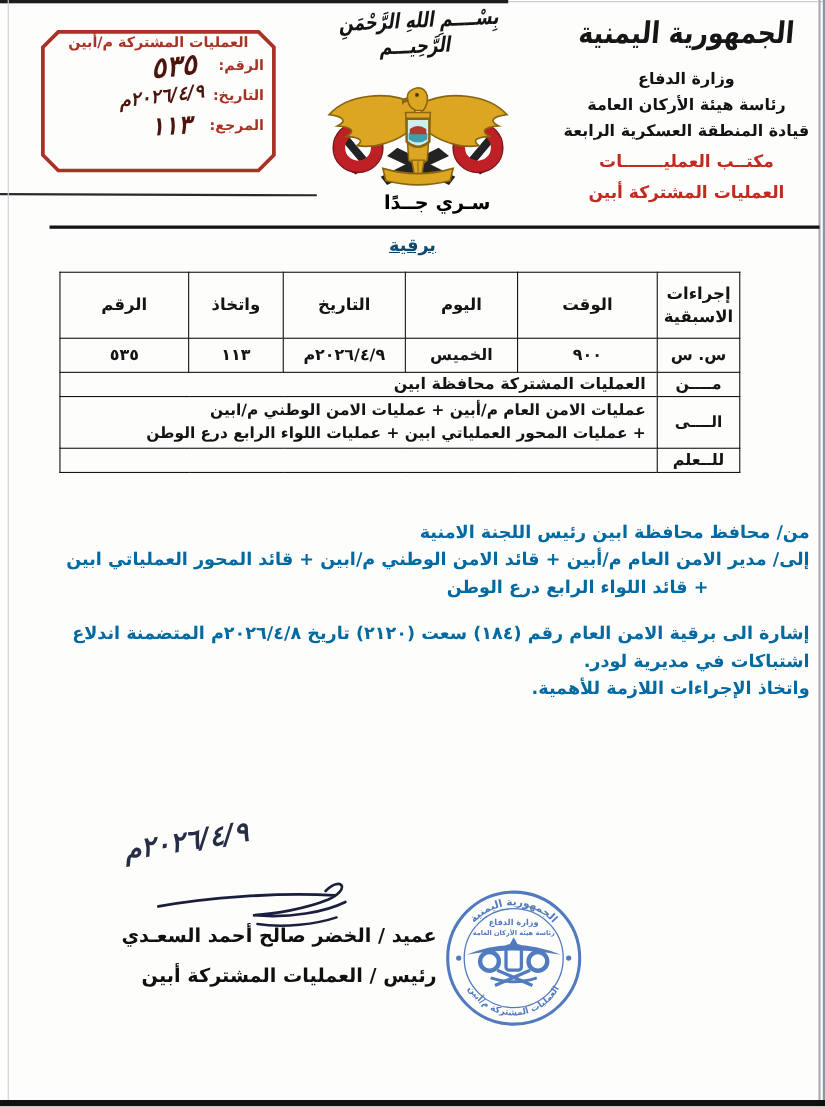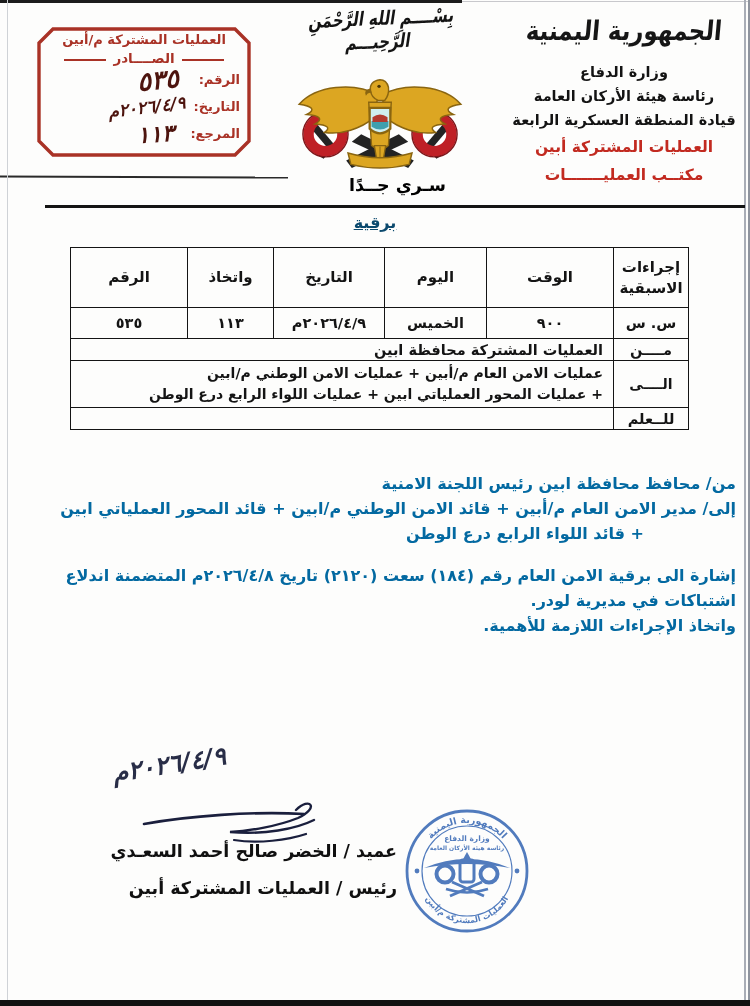--- a/index.html
+++ b/index.html
@@ -42,21 +42,21 @@
   .gov-header{position:absolute;right:12px;top:18px;width:228px;text-align:center;}
   .gov-republic{font-size:23px;font-weight:bold;letter-spacing:-1px;transform:scaleY(1.18) skewX(-6deg);margin-bottom:16px;}
   .gov-line{font-size:14.5px;font-weight:bold;line-height:24px;color:#131313;}
   .gov-red{font-size:15.5px;font-weight:bold;line-height:26px;color:#c22a20;margin-top:2px;}
 
   .hrule{position:absolute;top:205px;left:45px;width:700px;height:3px;background:#141414;}
   .doc-type{position:absolute;top:213px;left:0;width:100%;text-align:center;
     color:#0c4a6e;font-weight:bold;font-size:16px;text-decoration:underline;}
 
   
-  .tg-table{position:absolute;top:247px;left:70px;width:618px;border-collapse:collapse;table-layout:fixed;}
+  .tg-table{position:absolute;top:247px;left:54px;width:618px;border-collapse:collapse;table-layout:fixed;}
   .tg-table td,.tg-table th{border:1.7px solid #141414;font-weight:bold;color:#141414;
     text-align:center;vertical-align:middle;padding:2px 4px;font-size:14.5px;}
   .tg-table th{height:60px;font-size:15px;line-height:1.35;}
   .row-vals td{height:31px;}
   .row-from td,.row-info td{height:22px;}
   .row-to td{height:44px;line-height:1.5;font-size:14px;}
   .cell-rtl{text-align:right !important;padding-right:10px !important;}
   .lbl{font-size:15px;}
 
   
@@ -88,25 +88,20 @@
   <div class="edge-right" data-name="page-border-right"></div>
   <div class="edge-right2" data-name="page-border-right-outer"></div>
   <div class="edge-bottom" data-name="scan-edge-bottom"></div>
 
   <div class="stamp-box" data-name="outgoing-registry-stamp">
     <svg class="frame" viewBox="0 0 216 132" data-name="stamp-frame-icon">
       <path d="M17,3 H199 L213,17 V115 L199,129 H17 L3,115 V17 Z" fill="none" stroke="#a93226" stroke-width="3.4"></path>
     </svg>
     <div class="stamp-inner">
       <div class="stamp-title" data-name="stamp-unit-title">العمليات المشتركة م/أبين</div>
-      <div class="sader-row" data-name="stamp-outgoing-label-row">
-        <span class="dash" data-name="dash-line"></span>
-        <span data-name="stamp-outgoing-label">الصــــادر</span>
-        <span class="dash" data-name="dash-line"></span>
-      </div>
       <div class="stamp-field" data-name="stamp-field-number">
         <span data-name="stamp-number-label">الرقم:</span>
         <span class="hand hand-num" data-name="stamp-number-handwritten">٥٣٥</span>
       </div>
       <div class="stamp-field" data-name="stamp-field-date">
         <span data-name="stamp-date-label">التاريخ:</span>
         <span class="hand hand-date1" data-name="stamp-date-handwritten">٢٠٢٦/٤/٩م</span>
       </div>
       <div class="stamp-field" data-name="stamp-field-reference">
         <span data-name="stamp-reference-label">المرجع:</span>
@@ -152,22 +147,22 @@
     <path d="M56,82 Q90,92 124,82 L121,94 Q90,102 59,94 Z" fill="#dca622" stroke="#8a6510" stroke-width="1.6"></path>
   </svg>
 
   <div class="classification" data-name="classification-top-secret">سـري جــدًا</div>
 
   <div class="gov-header" data-name="government-header">
     <div class="gov-republic" data-name="republic-title">الجمهورية اليمنية</div>
     <div class="gov-line" data-name="ministry-line">وزارة الدفاع</div>
     <div class="gov-line" data-name="staff-presidency-line">رئاسة هيئة الأركان العامة</div>
     <div class="gov-line" data-name="military-region-line">قيادة المنطقة العسكرية الرابعة</div>
+    <div class="gov-red" data-name="operations-office-line">مكتــب العمليـــــــات</div>
     <div class="gov-red" data-name="joint-operations-line">العمليات المشتركة أبين</div>
-    <div class="gov-red" data-name="operations-office-line">مكتــب العمليـــــــات</div>
   </div>
 
   <div class="hrule" data-name="header-divider-rule"></div>
   <div class="doc-type" data-name="document-type-title">برقية</div>
 
   <table class="tg-table" data-name="telegram-header-table">
     <colgroup>
       <col style="width:75px">
         <col style="width:127px">
         <col style="width:102px">

